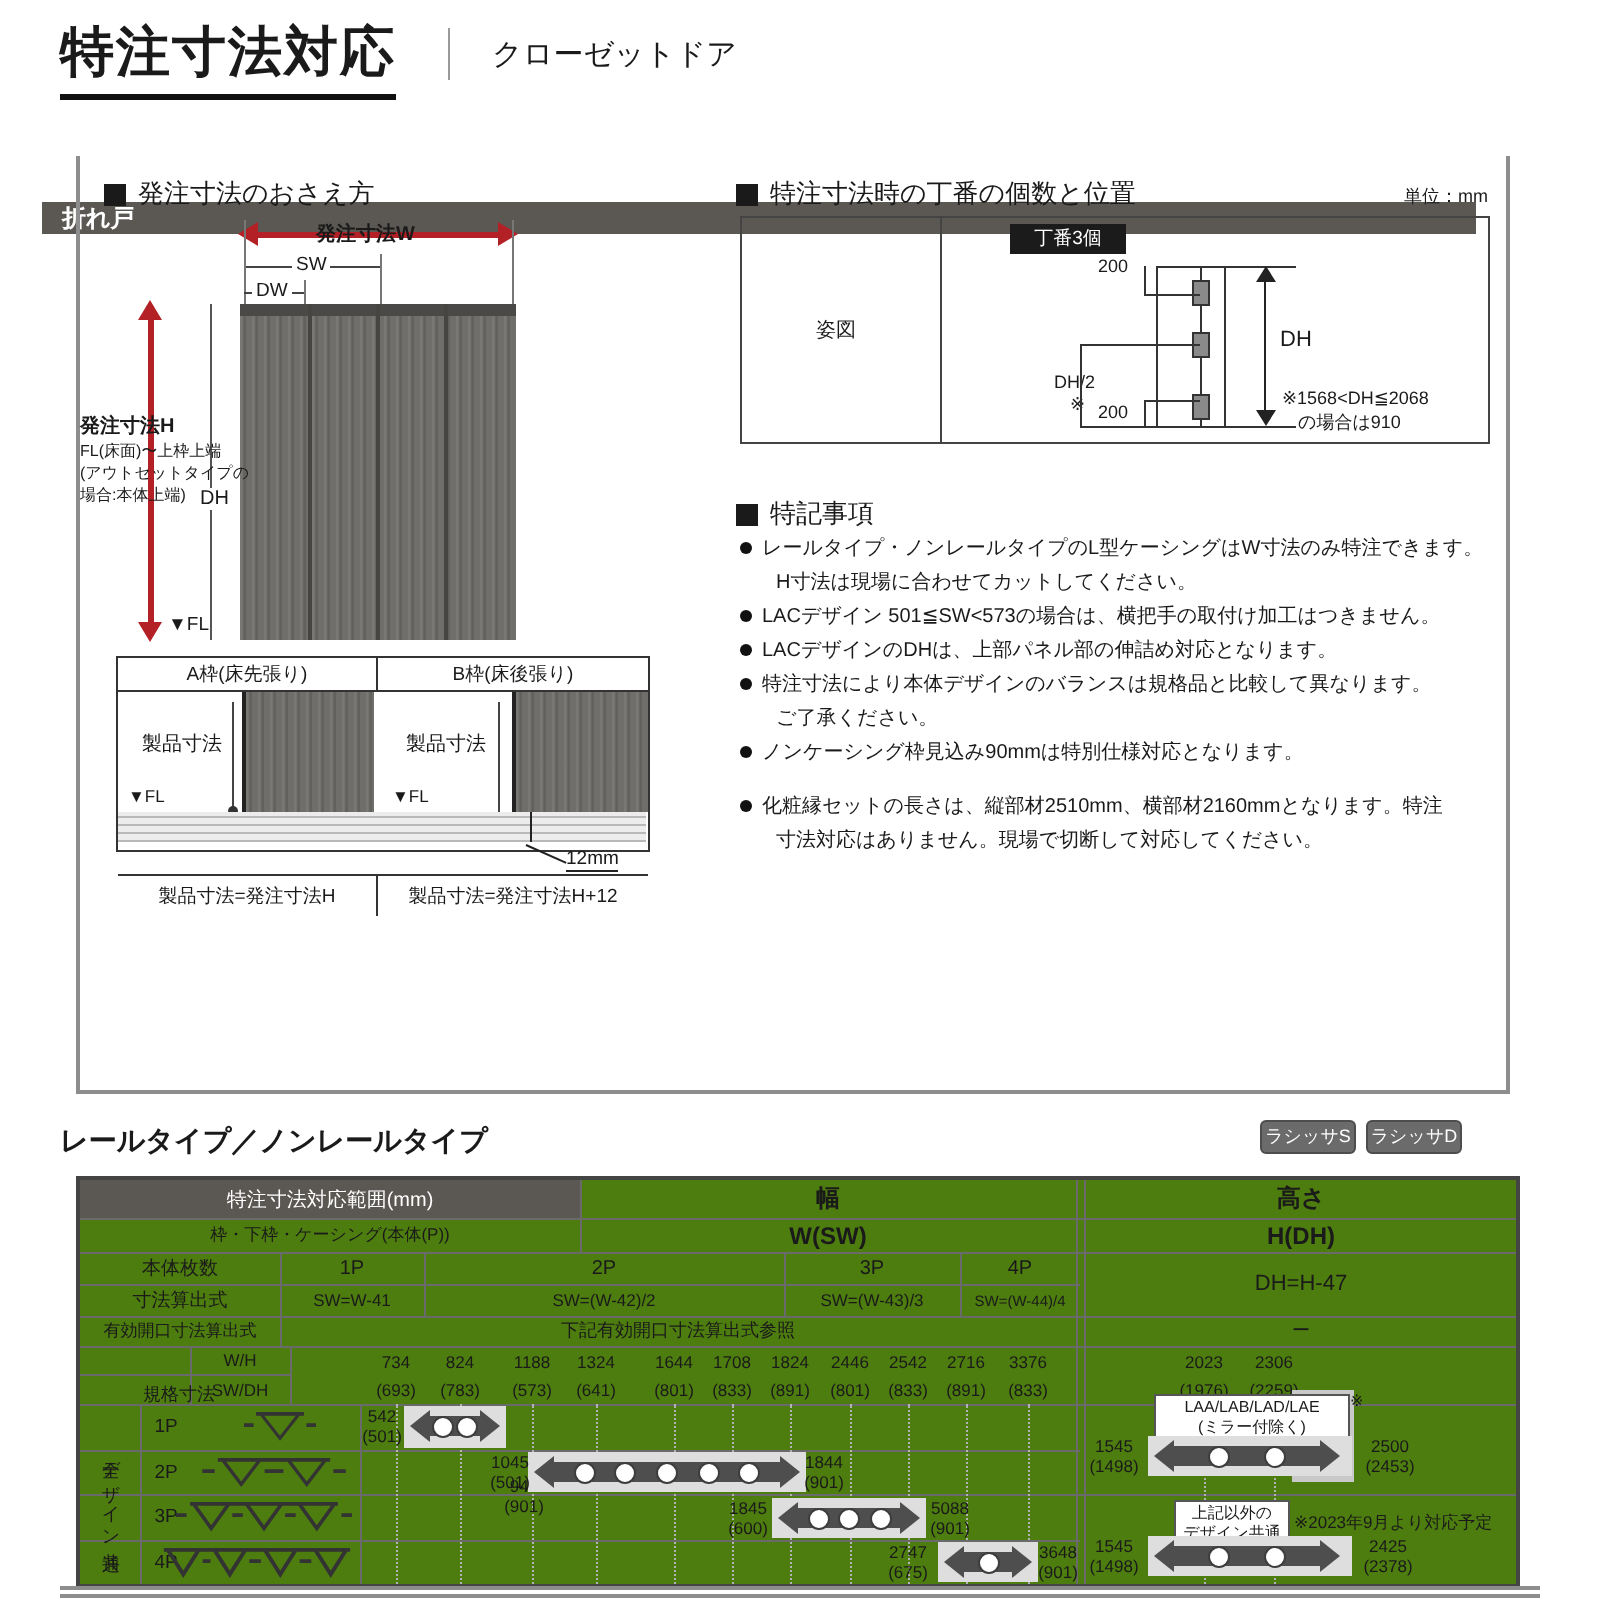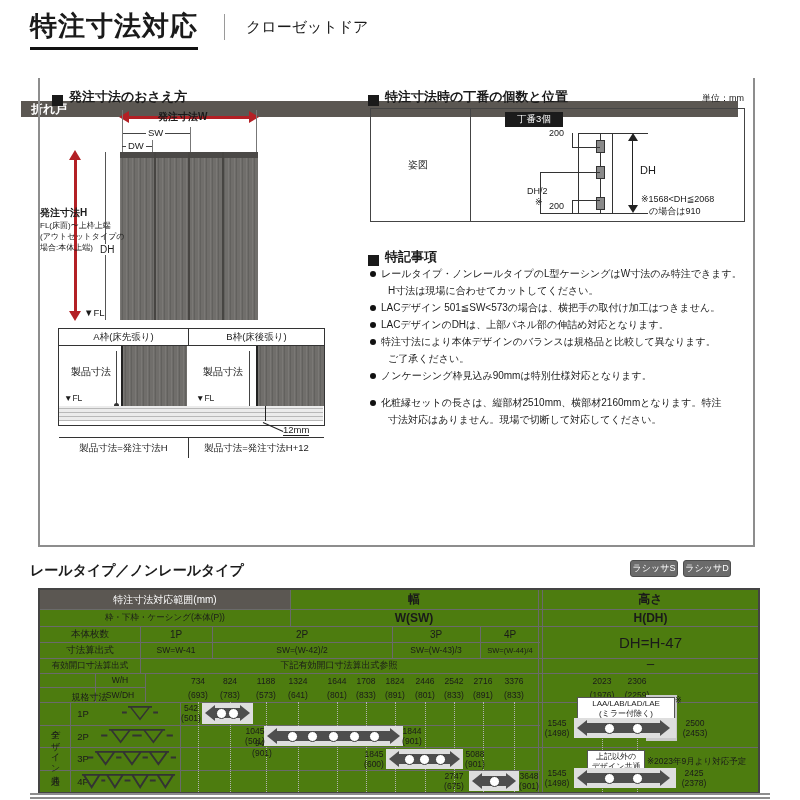--- a/index.html
+++ b/index.html
@@ -3,21 +3,21 @@
 <meta charset="utf-8">
 <style>
   html,body{margin:0;padding:0;background:#fff;}
   body{font-family:"Liberation Sans","DejaVu Sans",sans-serif;color:#1a1a1a;}
   #page{position:relative;width:800px;height:800px;background:#fff;overflow:hidden;}
   .abs{position:absolute;}
   .nowrap{white-space:nowrap;}
   .bold{font-weight:bold;}
   .blk{display:block;}
   
-  .sec-head{position:absolute;display:flex;align-items:flex-end;font-weight:bold;font-size:13px;white-space:nowrap;}
+  .sec-head{position:absolute;display:flex;align-items:center;font-weight:normal;font-size:13px;white-space:nowrap;}
   .sq{width:11px;height:11px;background:#1a1a1a;display:inline-block;margin-right:6px;flex:0 0 auto;}
   
   .foldbar{position:absolute;background:#5b5752;color:#fff;font-weight:bold;font-size:12px;display:flex;align-items:center;padding-left:10px;box-sizing:border-box;}
   
   .mainbox{position:absolute;border-left:2px solid #8d8d8d;border-right:2px solid #8d8d8d;border-bottom:2px solid #8d8d8d;box-sizing:border-box;}
   
   .red-line-h{position:absolute;height:3px;background:#b32025;}
   .red-line-v{position:absolute;width:3px;background:#b32025;}
   .tri{position:absolute;width:0;height:0;}
   .dimh{position:absolute;height:0;border-top:1px solid #444;}
@@ -247,21 +247,21 @@
     <div class="tc bold" style="left:503px;top:0;width:215px;height:19px;font-size:12px;">高さ</div>
     <div class="tc" style="left:0;top:19px;width:250px;height:17px;font-size:8.5px;">枠・下枠・ケーシング(本体(P))</div>
     <div class="tc bold" style="left:250px;top:19px;width:248px;height:17px;font-size:12px;">W(SW)</div>
     <div class="tc bold" style="left:503px;top:19px;width:215px;height:17px;font-size:12px;">H(DH)</div>
 
     <div class="tc" style="left:0;top:36px;width:100px;height:16px;font-size:9.5px;">本体枚数</div>
     <div class="tc" style="left:100px;top:36px;width:72px;height:16px;font-size:10px;">1P</div>
     <div class="tc" style="left:172px;top:36px;width:180px;height:16px;font-size:10px;">2P</div>
     <div class="tc" style="left:352px;top:36px;width:88px;height:16px;font-size:10px;">3P</div>
     <div class="tc" style="left:440px;top:36px;width:60px;height:16px;font-size:10px;">4P</div>
-    <div class="tc" style="left:503px;top:36px;width:215px;height:32px;font-size:15px;">DH=H-47</div>
+    <div class="tc" style="left:503px;top:36px;width:215px;height:32px;font-size:11px;">DH=H-47</div>
     <div class="tc" style="left:0;top:52px;width:100px;height:16px;font-size:9.5px;">寸法算出式</div>
     <div class="tc" style="left:100px;top:52px;width:72px;height:16px;font-size:8.5px;">SW=W-41</div>
     <div class="tc" style="left:172px;top:52px;width:180px;height:16px;font-size:8.5px;">SW=(W-42)/2</div>
     <div class="tc" style="left:352px;top:52px;width:88px;height:16px;font-size:8.5px;">SW=(W-43)/3</div>
     <div class="tc" style="left:440px;top:52px;width:60px;height:16px;font-size:7.5px;">SW=(W-44)/4</div>
 
     <div class="tc" style="left:0;top:68px;width:100px;height:15px;font-size:8.5px;">有効開口寸法算出式</div>
     <div class="tc" style="left:100px;top:68px;width:398px;height:15px;font-size:9px;">下記有効開口寸法算出式参照</div>
     <div class="tc" style="left:503px;top:68px;width:215px;height:15px;font-size:9px;">ー</div>
 

